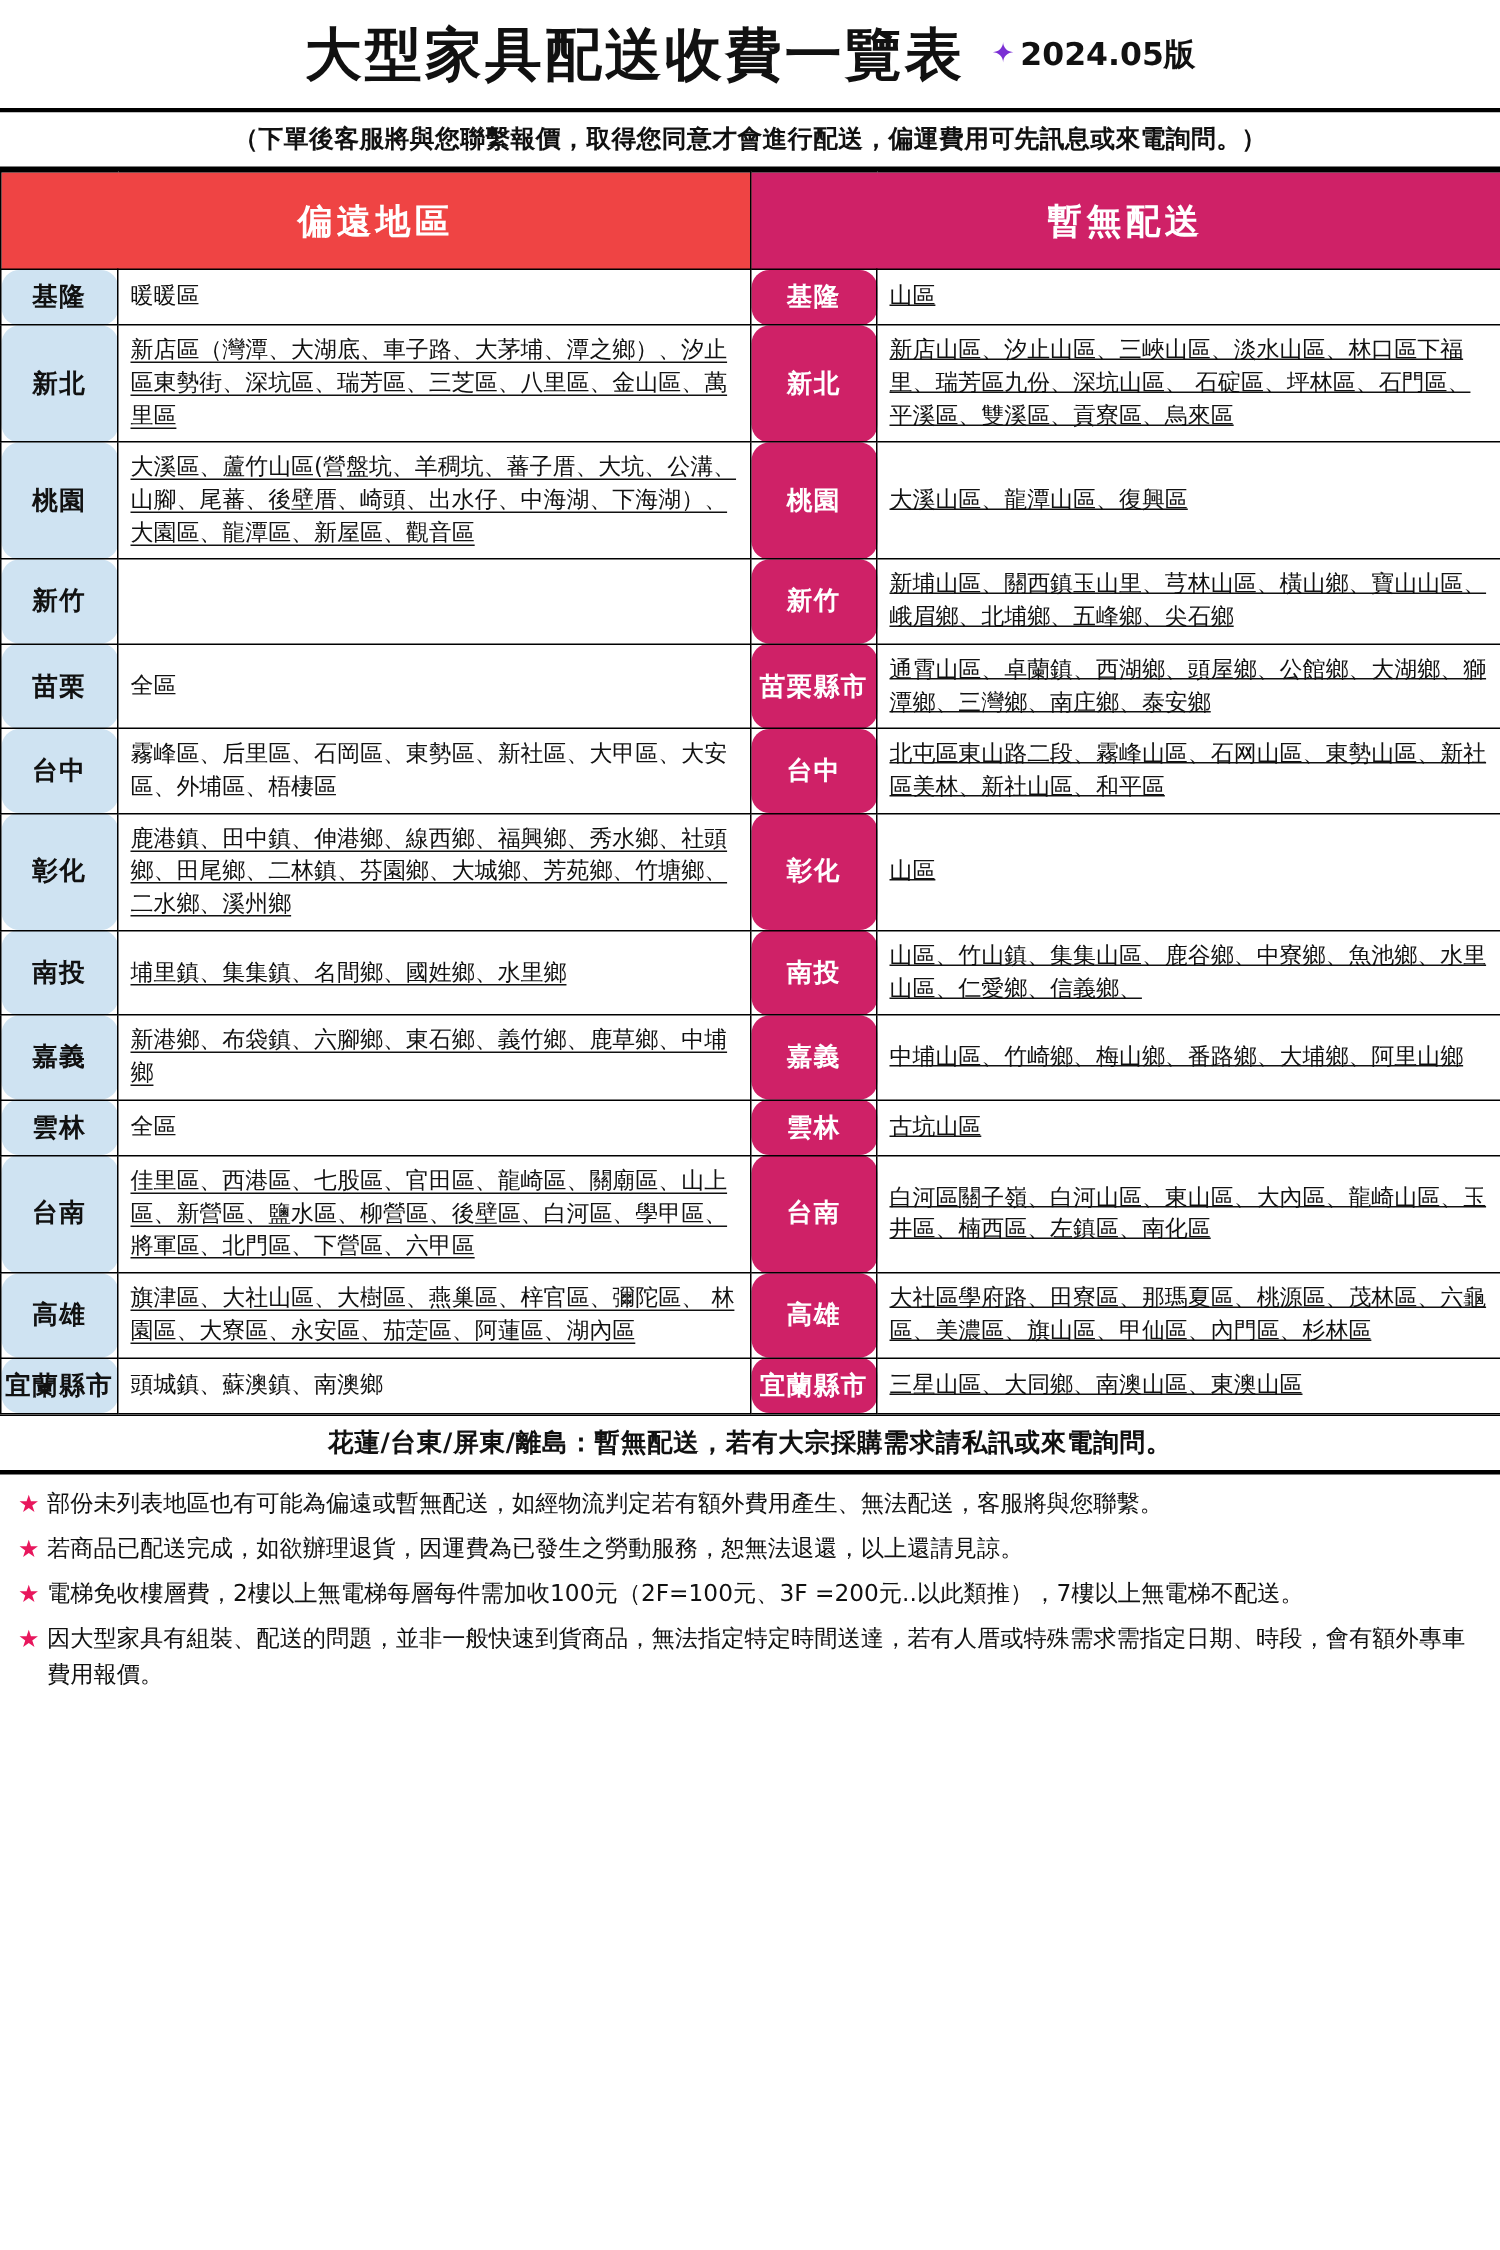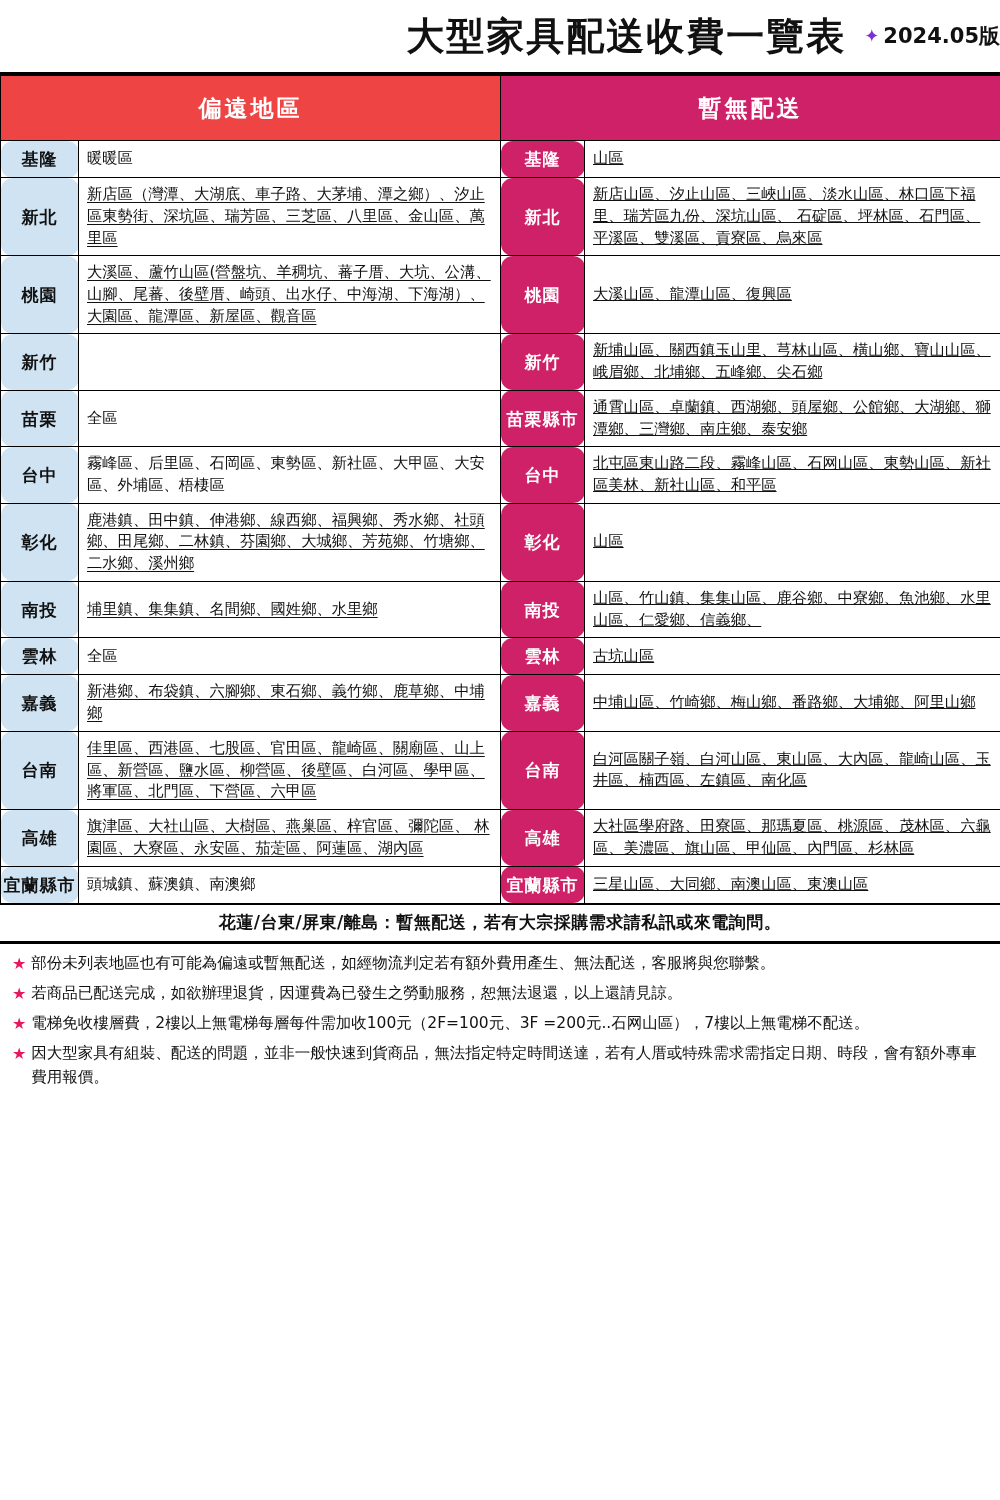--- a/index.html
+++ b/index.html
@@ -8,21 +8,21 @@
     background:#fff;
     font-family:"DejaVu Sans","Liberation Sans",sans-serif;
     color:#111;
     -webkit-font-smoothing:antialiased;
   }
   .page{width:1000px;height:1500px;box-sizing:border-box;position:relative;}
 
   
   .header{
     height:72px;
-    display:flex;align-items:center;justify-content:flex-end;
+    display:flex;align-items:center;justify-content:center;
     gap:18px;
     border-bottom:3px solid #000;
     background:#fff;
   }
   .header .title{
     font-size:38px;font-weight:bold;letter-spacing:2px;color:#111;
   }
   .header .version{
     font-size:21px;font-weight:bold;color:#111;display:flex;align-items:center;gap:4px;
   }
@@ -108,20 +108,21 @@
 <div class="page">
 
   <div class="header">
     <div class="title">大型家具配送收費一覽表</div>
     <div class="version">
       <span class="diamond">✦</span>
       <span>2024.05版</span>
     </div>
   </div>
 
+  <div class="notice">（下單後客服將與您聯繫報價，取得您同意才會進行配送，偏運費用可先訊息或來電詢問。）</div>
 
   <table>
     <colgroup>
       <col class="c1">
         <col class="c2">
         <col class="c3">
         <col class="c4">
     </colgroup>
     <thead>
       <tr>
@@ -172,32 +173,32 @@
         <td class="region pink">彰化</td>
         <td class="none">山區</td>
       </tr>
       <tr>
         <td class="region blue">南投</td>
         <td class="remote">埔里鎮、集集鎮、名間鄉、國姓鄉、水里鄉</td>
         <td class="region pink">南投</td>
         <td class="none">山區、竹山鎮、集集山區、鹿谷鄉、中寮鄉、魚池鄉、水里山區、仁愛鄉、信義鄉、</td>
       </tr>
       <tr>
+        <td class="region blue">嘉義</td>
+        <td class="remote">新港鄉、布袋鎮、六腳鄉、東石鄉、義竹鄉、鹿草鄉、中埔鄉</td>
+        <td class="region pink">嘉義</td>
+        <td class="none">中埔山區、竹崎鄉、梅山鄉、番路鄉、大埔鄉、阿里山鄉</td>
+      </tr>
+      <tr>
         <td class="region blue">雲林</td>
         <td class="remote plain">全區</td>
         <td class="region pink">雲林</td>
         <td class="none">古坑山區</td>
       </tr>
       <tr>
-        <td class="region blue">嘉義</td>
-        <td class="remote">新港鄉、布袋鎮、六腳鄉、東石鄉、義竹鄉、鹿草鄉、中埔鄉</td>
-        <td class="region pink">嘉義</td>
-        <td class="none">中埔山區、竹崎鄉、梅山鄉、番路鄉、大埔鄉、阿里山鄉</td>
-      </tr>
-      <tr>
         <td class="region blue">台南</td>
         <td class="remote">佳里區、西港區、七股區、官田區、龍崎區、關廟區、山上區、新營區、鹽水區、柳營區、後壁區、白河區、學甲區、將軍區、北門區、下營區、六甲區</td>
         <td class="region pink">台南</td>
         <td class="none">白河區關子嶺、白河山區、東山區、大內區、龍崎山區、玉井區、楠西區、左鎮區、南化區</td>
       </tr>
       <tr>
         <td class="region blue">高雄</td>
         <td class="remote">旗津區、大社山區、大樹區、燕巢區、梓官區、彌陀區、 林園區、大寮區、永安區、茄萣區、阿蓮區、湖內區</td>
         <td class="region pink">高雄</td>
         <td class="none">大社區學府路、田寮區、那瑪夏區、桃源區、茂林區、六龜區、美濃區、旗山區、甲仙區、內門區、杉林區</td>
@@ -217,21 +218,21 @@
     <div class="bullet">
       <span class="star">★</span>
       <span class="txt">部份未列表地區也有可能為偏遠或暫無配送，如經物流判定若有額外費用產生、無法配送，客服將與您聯繫。</span>
     </div>
     <div class="bullet">
       <span class="star">★</span>
       <span class="txt">若商品已配送完成，如欲辦理退貨，因運費為已發生之勞動服務，恕無法退還，以上還請見諒。</span>
     </div>
     <div class="bullet">
       <span class="star">★</span>
-      <span class="txt">電梯免收樓層費，2樓以上無電梯每層每件需加收100元（2F=100元、3F =200元..石网山區），7樓以上無電梯不配送。</span>
+      <span class="txt">電梯免收樓層費，2樓以上無電梯每層每件需加收100元（2F=100元、3F =200元..以此類推），7樓以上無電梯不配送。</span>
     </div>
     <div class="bullet">
       <span class="star">★</span>
       <span class="txt">因大型家具有組裝、配送的問題，並非一般快速到貨商品，無法指定特定時間送達，若有人厝或特殊需求需指定日期、時段，會有額外專車費用報價。</span>
     </div>
   </div>
 
 </div>
 
 </body></html>

